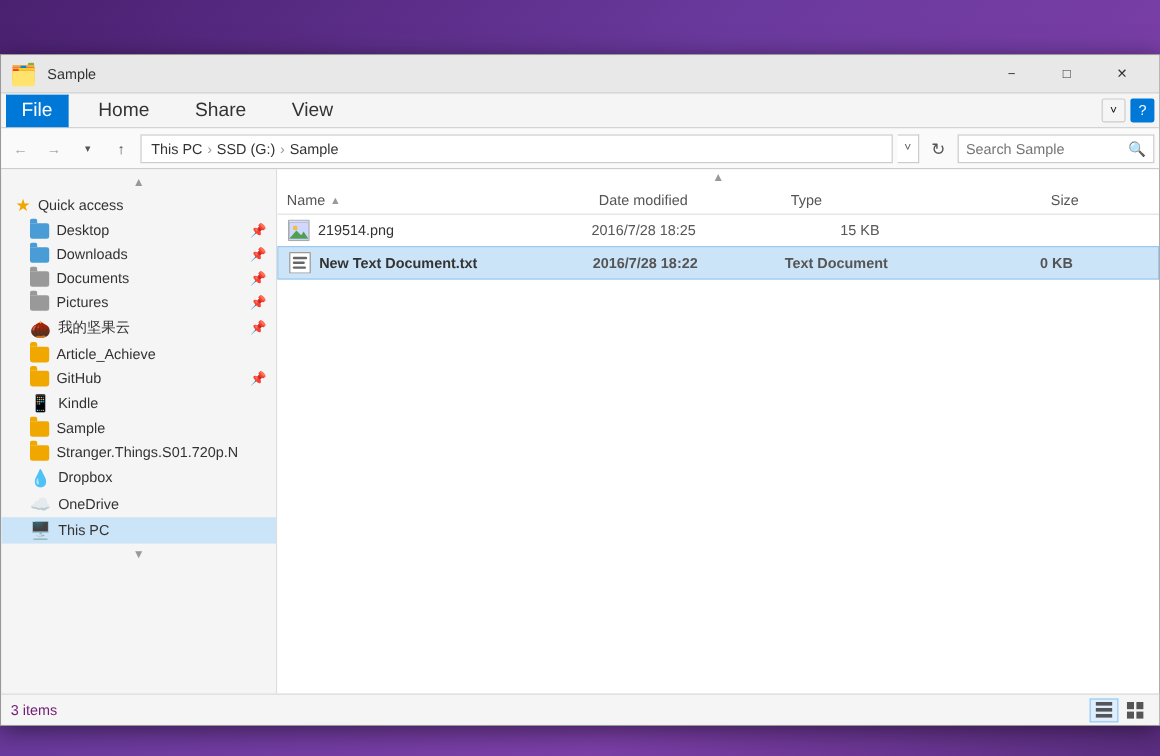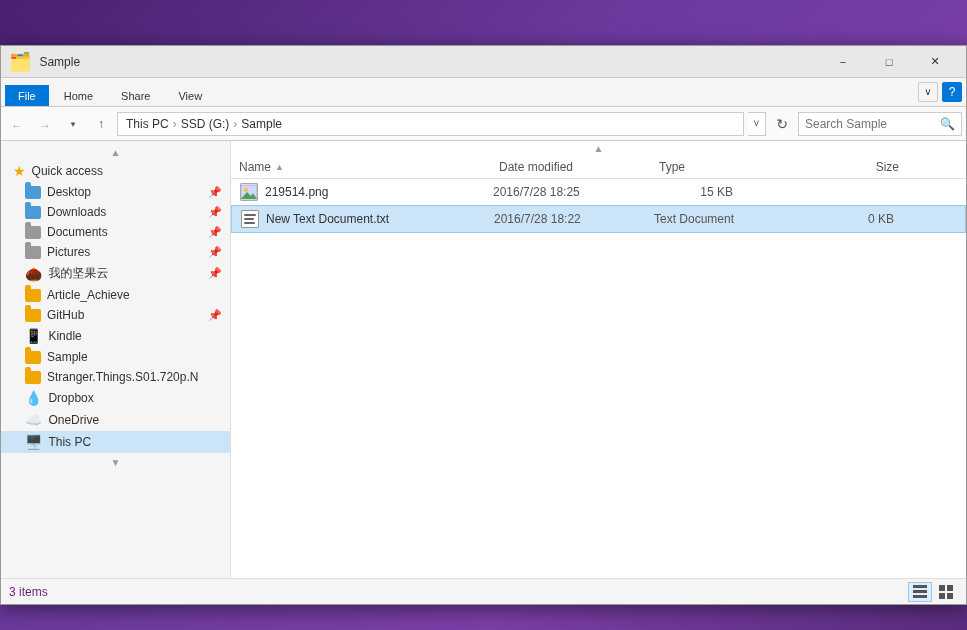--- a/index.html
+++ b/index.html
@@ -67,26 +67,26 @@
       border-bottom: 1px solid #ccc;
     }
     .ribbon-tabs {
       display: flex;
       height: 28px;
       align-items: flex-end;
       padding: 0 4px;
     }
     .ribbon-tab {
       padding: 4px 12px;
-      font-size: 11px;
+      font-size: 16px;
       cursor: pointer;
       color: #333;
       border: 1px solid transparent;
       border-bottom: none;
-      margin-right: 2px;
+      margin-right: 12px;
     }
     .ribbon-tab.active {
       background: #0078d7;
       color: white;
       border-color: #0078d7;
     }
 
     
     .addressbar {
       background: #fafafa;
@@ -244,21 +244,21 @@
     .col-size { flex: 0 0 80px; text-align: right; }
     .file-row {
       display: flex;
       align-items: center;
       padding: 4px 8px;
       font-size: 12px;
       color: #333;
       cursor: pointer;
       user-select: none;
     }
-    .file-row.selected { background: #cce4f7; border: 1px solid #99c9f0; }
+    .file-row.selected { background: #cce4f7; border: 1px solid #99c9f0; font-weight: bold; }
     .file-icon {
       width: 20px; height: 18px;
       margin-right: 6px;
       flex-shrink: 0;
       display: flex; align-items: center; justify-content: center;
     }
     .file-name-cell {
       flex: 0 0 254px;
       display: flex;
       align-items: center;

